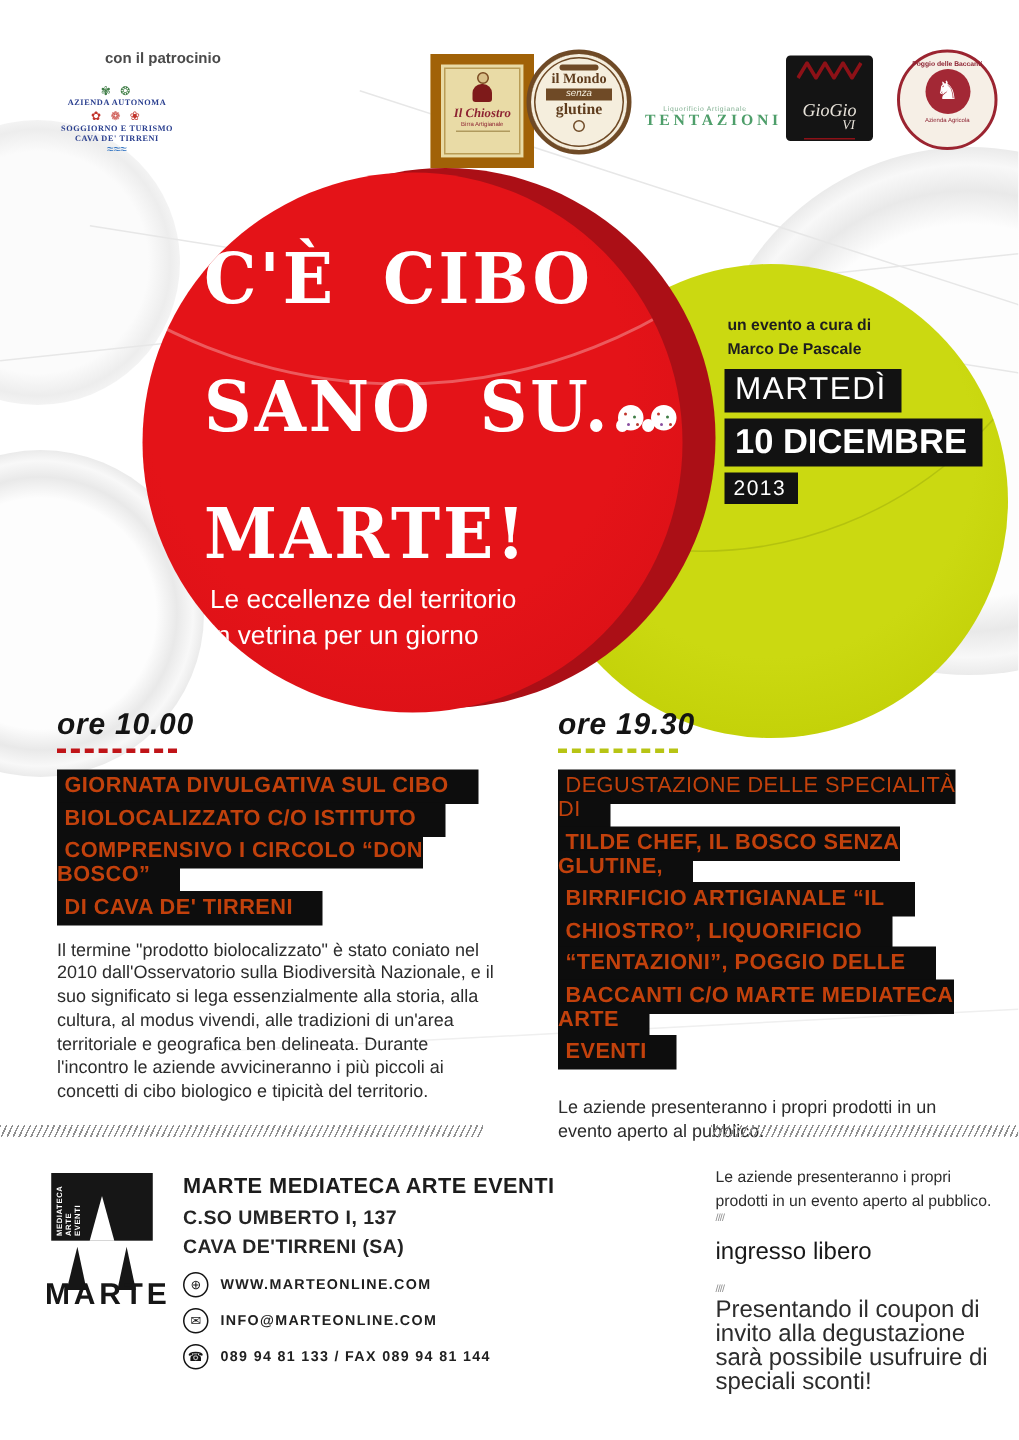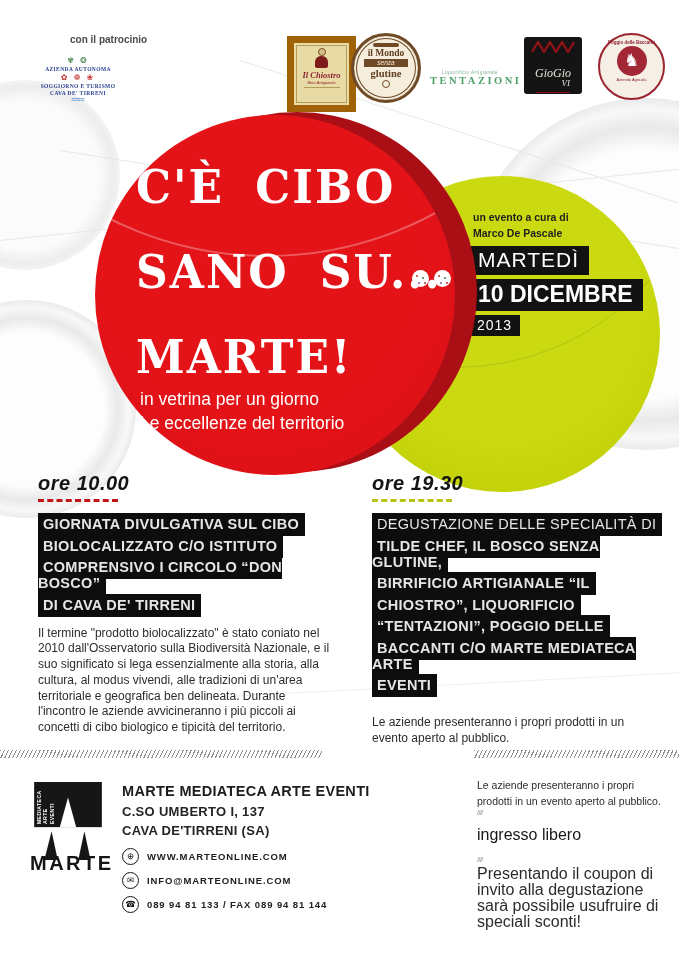--- a/index.html
+++ b/index.html
@@ -10,21 +10,21 @@
   .bg-line{position:absolute;height:1px;background:#e7e7e7;transform-origin:0 0;}
   .plate{position:absolute;border-radius:50%;
          background:radial-gradient(circle,#fdfdfd 50%,#e9e9e9 59%,#f8f8f8 66%,#e1e1e1 74%,#f4f4f4 81%,#ffffff 89%);}
   .plate-right{left:470px;top:98px;width:352px;height:352px;}
   .plate-left{left:-82px;top:300px;width:218px;height:218px;}
   .plate-topleft{left:-70px;top:80px;width:190px;height:190px;
          background:radial-gradient(circle,#fbfbfb 55%,#ededed 66%,#f9f9f9 75%,#ececec 84%,#ffffff 92%);}
 
   
   .circle{position:absolute;border-radius:50%;}
-  .circle-green{left:344px;top:176px;width:316px;height:316px;overflow:hidden;
+  .circle-green{left:356px;top:176px;width:316px;height:316px;overflow:hidden;
     background:radial-gradient(circle at 50% 40%,#cbd911 55%,#bcca00 100%);}
   .green-arc{position:absolute;border-radius:50%;border:1px solid rgba(40,60,0,.14);}
   .ga1{width:520px;height:520px;left:-150px;top:-330px;}
   .ga2{width:620px;height:620px;left:-260px;top:-120px;}
   .circle-darkred{left:117px;top:112px;width:360px;height:360px;background:#ab0f16;}
   .circle-red{left:95px;top:115px;width:360px;height:360px;overflow:hidden;
     background:radial-gradient(circle at 45% 40%,#e41318 55%,#d60f16 100%);}
   .red-arc{position:absolute;width:700px;height:700px;border-radius:50%;
     border:2px solid rgba(255,255,255,.30);left:-180px;top:-562px;}
 
@@ -87,22 +87,22 @@
 
   
   .col{position:absolute;top:472px;}
   .col-left{left:38px;width:302px;}
   .col-right{left:372px;width:292px;}
   .time{font-size:20px;font-style:italic;font-weight:600;color:#141414;letter-spacing:.5px;}
   .time-dash{width:80px;border-top:3.5px dashed #c01418;margin-top:4px;}
   .time-dash.green{border-color:#b7c414;}
   .hl{margin-top:14px;}
   .hl-line{margin-bottom:5.5px;line-height:1;}
-  .hl-line span{background:#0d0d0d;color:#e5e5e5;font-size:14.5px;font-weight:700;
-     padding:3px 6px 4px 5px;letter-spacing:.3px;}
+  .hl-line span{background:#0d0d0d;color:#c2410c;font-size:14.5px;font-weight:700;
+     padding:3px 20px 4px 5px;letter-spacing:.3px;}
   .hl-line.light span{font-weight:400;}
   .body-text{margin-top:13px;font-size:12px;line-height:15.8px;color:#2c2c2c;font-weight:500;}
 
   
   .hatch{position:absolute;top:750px;height:8px;
      background:repeating-linear-gradient(115deg,#8f8f8f 0px,#8f8f8f 1px,transparent 1px,transparent 3.6px);}
   .hatch-left{left:0;width:322px;}
   .hatch-right{left:474px;width:205px;}
 
   .marte-logo{position:absolute;left:32px;top:782px;}
@@ -203,22 +203,22 @@
   <div class="circle circle-darkred"></div>
 
   <div class="circle circle-red">
     <div class="red-arc"></div>
     <div class="hero-title">
       <div>C'È CIBO</div>
       <div>SANO SU...</div>
       <div>MARTE!</div>
     </div>
     <div class="hero-sub">
+      <div>Le eccellenze del territorio</div>
       <div>in vetrina per un giorno</div>
-      <div>Le eccellenze del territorio</div>
     </div>
   </div>
 
   <div class="candy" style="left:412px;top:270px;"></div>
   <div class="candy" style="left:434px;top:270px;"></div>
 
   <div class="col col-left">
     <div class="time">ore 10.00</div>
     <div class="time-dash"></div>
     <div class="hl">

